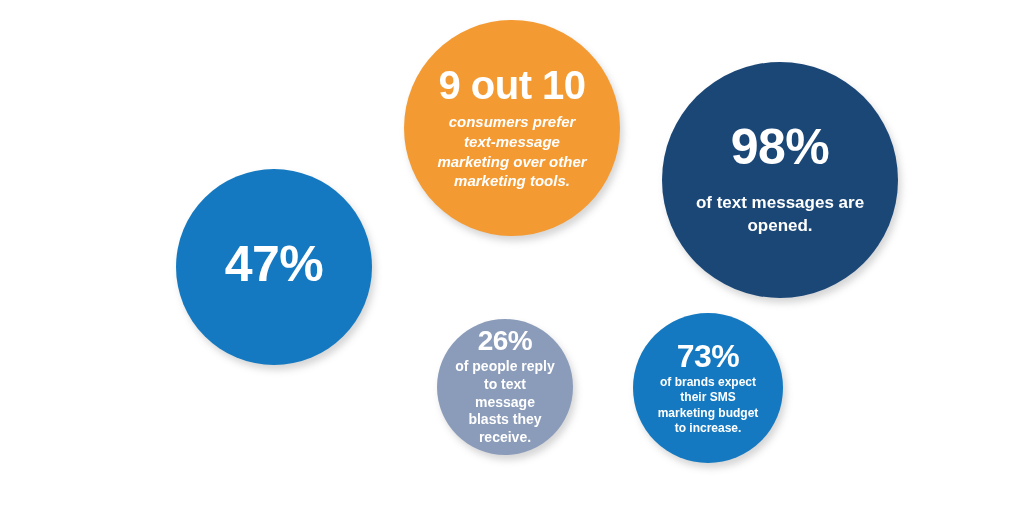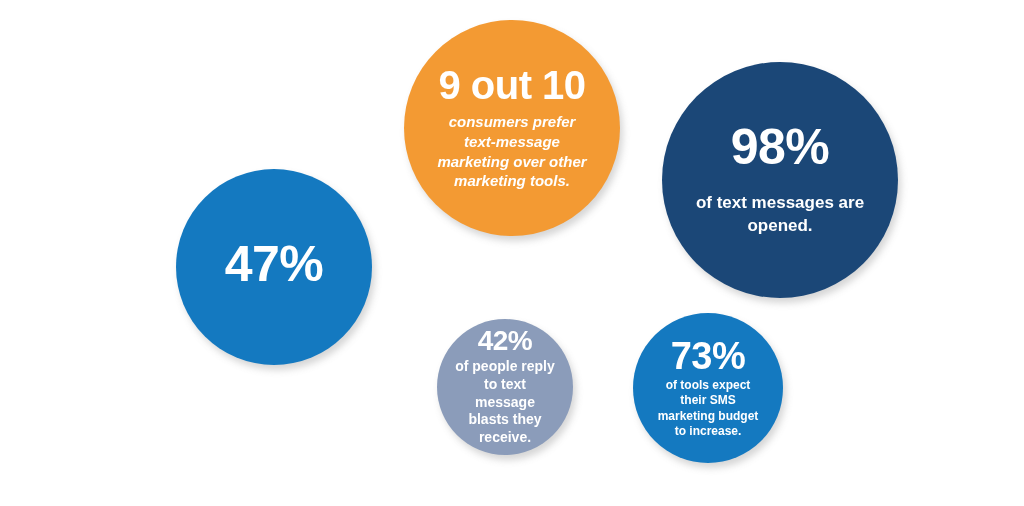--- a/index.html
+++ b/index.html
@@ -118,21 +118,21 @@
 
   
   #bubble-brands-budget-increase {
     left: 633px;
     top: 313px;
     width: 150px;
     height: 150px;
     background: #1479c0;
   }
   #bubble-brands-budget-increase .stat-headline {
-    font-size: 38px;
+    font-size: 32px;
     margin-bottom: 3px;
   }
   #bubble-brands-budget-increase .stat-caption {
     font-size: 12px;
     line-height: 1.27;
     width: 112px;
   }
 </style>
 </head>
 <body>
@@ -147,22 +147,22 @@
     <div class="stat-headline">9 out 10</div>
     <div class="stat-caption">consumers prefer text-message marketing over other marketing tools.</div>
   </div>
 
   <div class="stat-bubble" id="bubble-messages-opened">
     <div class="stat-headline">98%</div>
     <div class="stat-caption">of text messages are opened.</div>
   </div>
 
   <div class="stat-bubble" id="bubble-reply-to-blasts">
-    <div class="stat-headline">42%</div>
+    <div class="stat-headline">26%</div>
     <div class="stat-caption">of people reply to text message blasts they receive.</div>
   </div>
 
   <div class="stat-bubble" id="bubble-brands-budget-increase">
     <div class="stat-headline">73%</div>
-    <div class="stat-caption">of tools expect their SMS marketing budget to increase.</div>
+    <div class="stat-caption">of brands expect their SMS marketing budget to increase.</div>
   </div>
 
 </div>
 
 </body></html>

